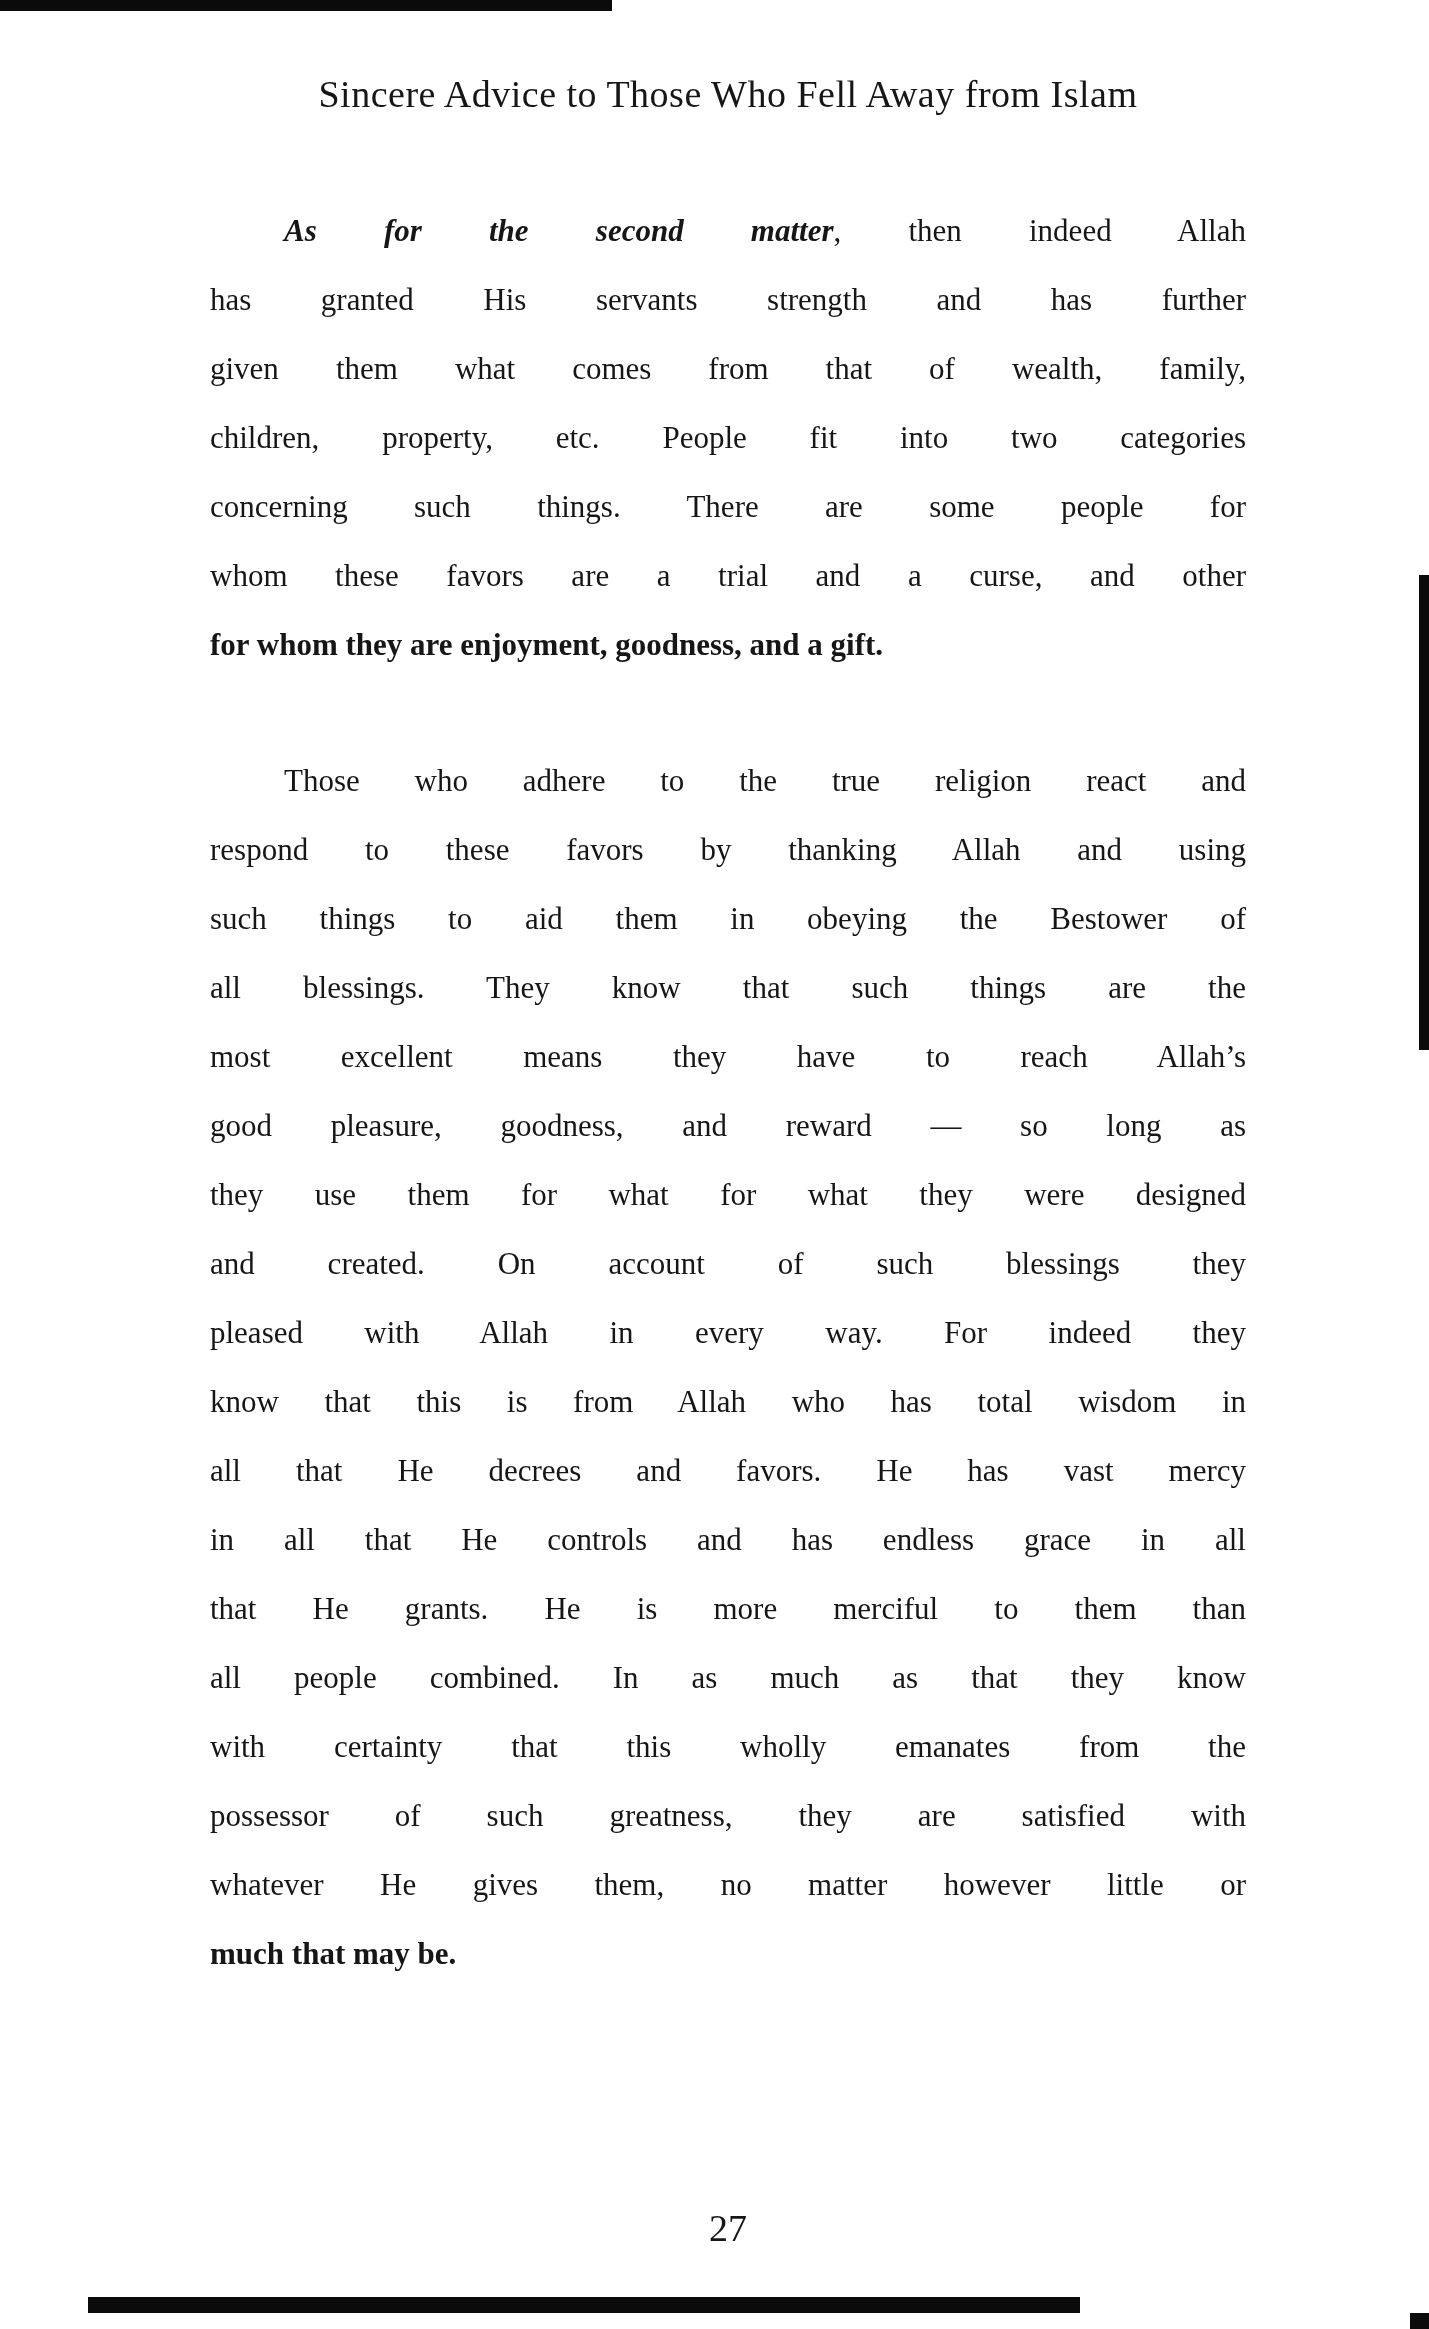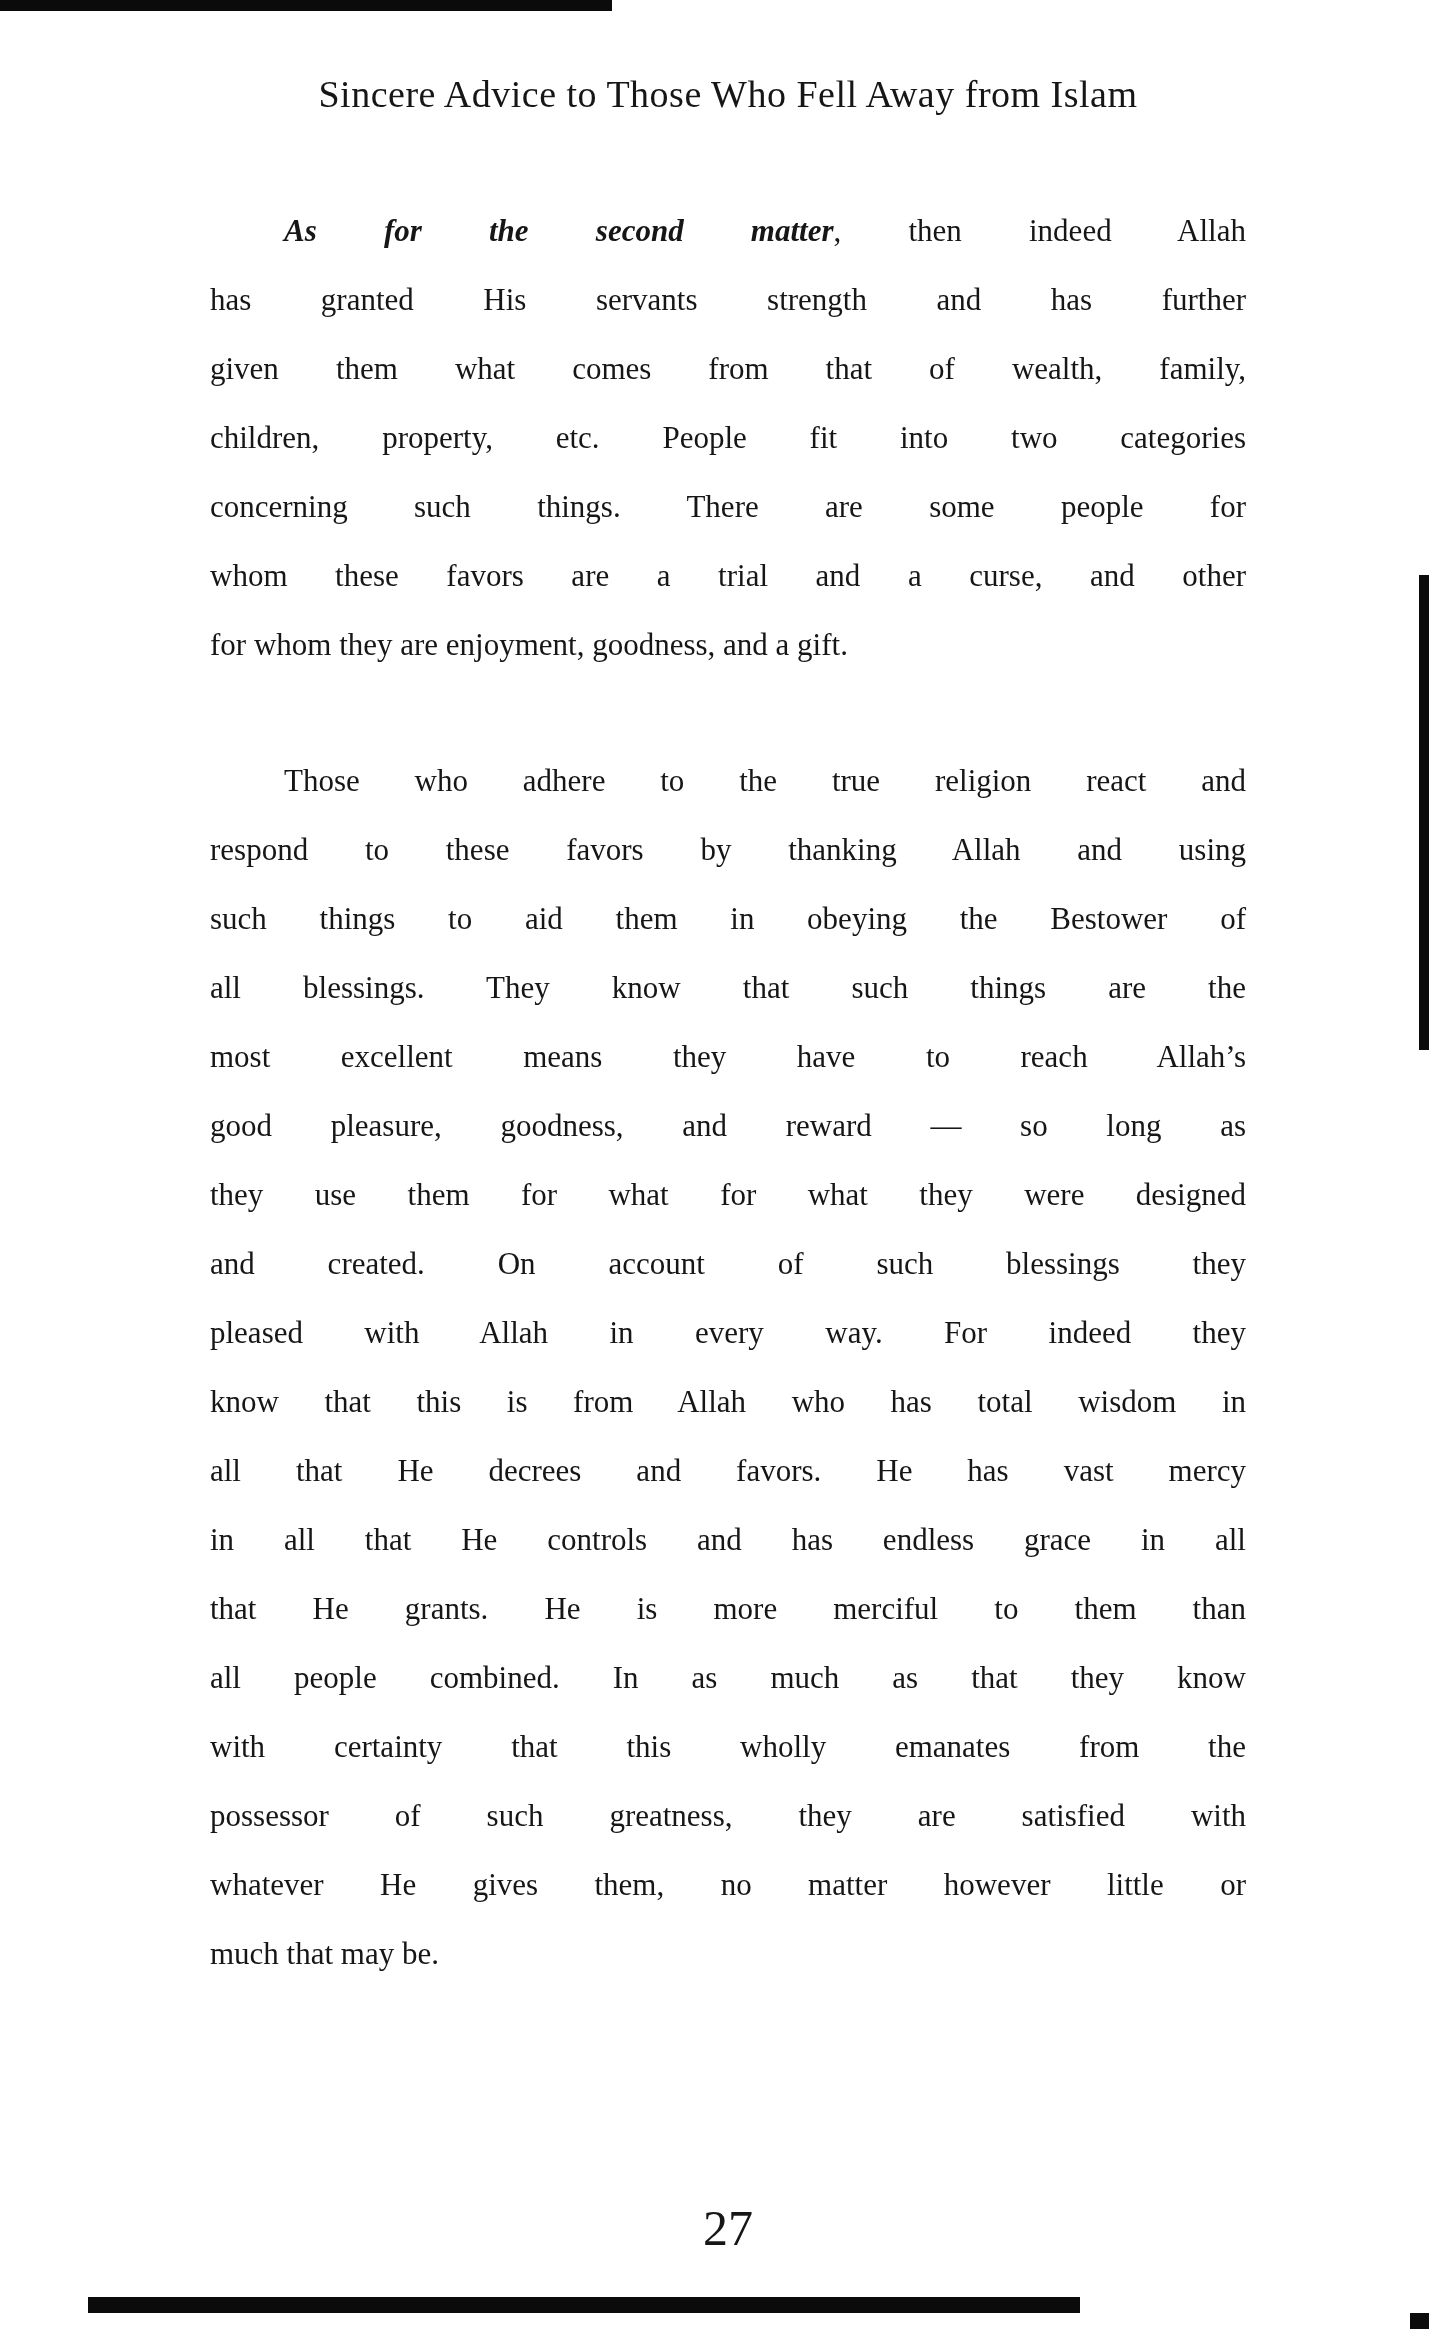--- a/index.html
+++ b/index.html
@@ -34,29 +34,29 @@
     font-size: 31px;
   }
   .para + .para { margin-top: 67px; }
   .line {
     height: 69px;
     line-height: 69px;
     text-align: justify;
     text-align-last: justify;
     white-space: nowrap;
   }
-  .line.last { text-align-last: left; }
+  .line.last { text-align-last: left; font-weight: bold; }
   .line.indent { padding-left: 74px; }
   .lead { font-weight: bold; font-style: italic; }
 
   .page-number {
     position: absolute;
     left: 210px; top: 2206px; width: 1036px;
     text-align: center;
-    font-size: 50px;
+    font-size: 38px;
     line-height: 44px;
   }
 </style>
 </head>
 <body>
 
 <div class="page">
 
   <div class="bar bar-top"></div>
   <div class="bar bar-right"></div>

